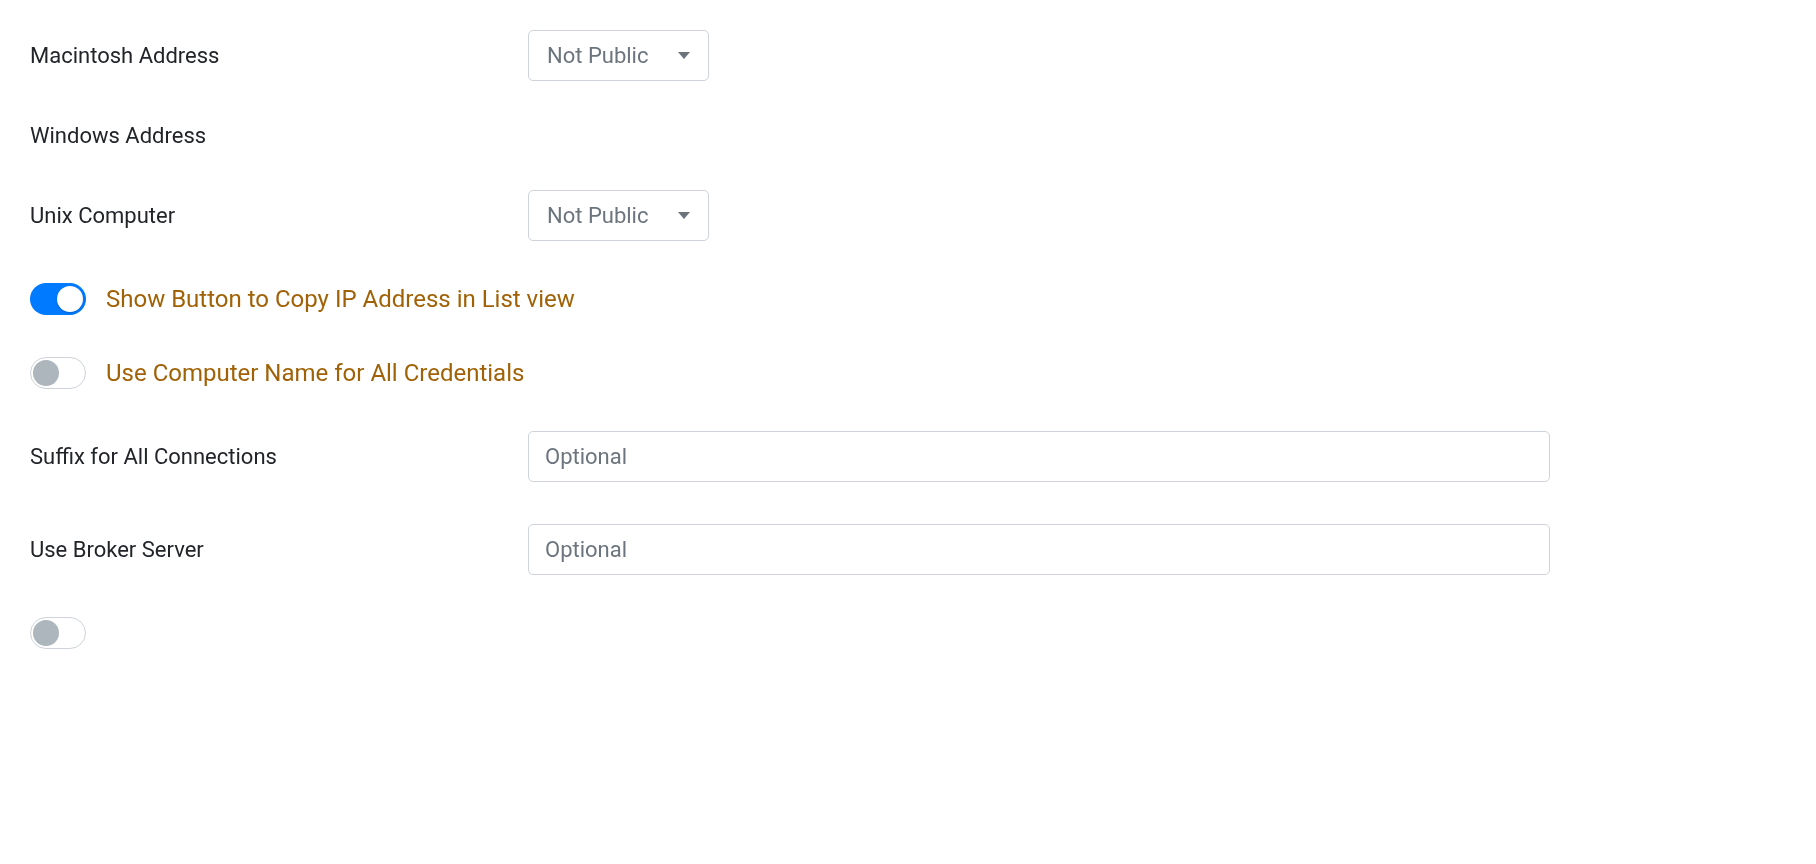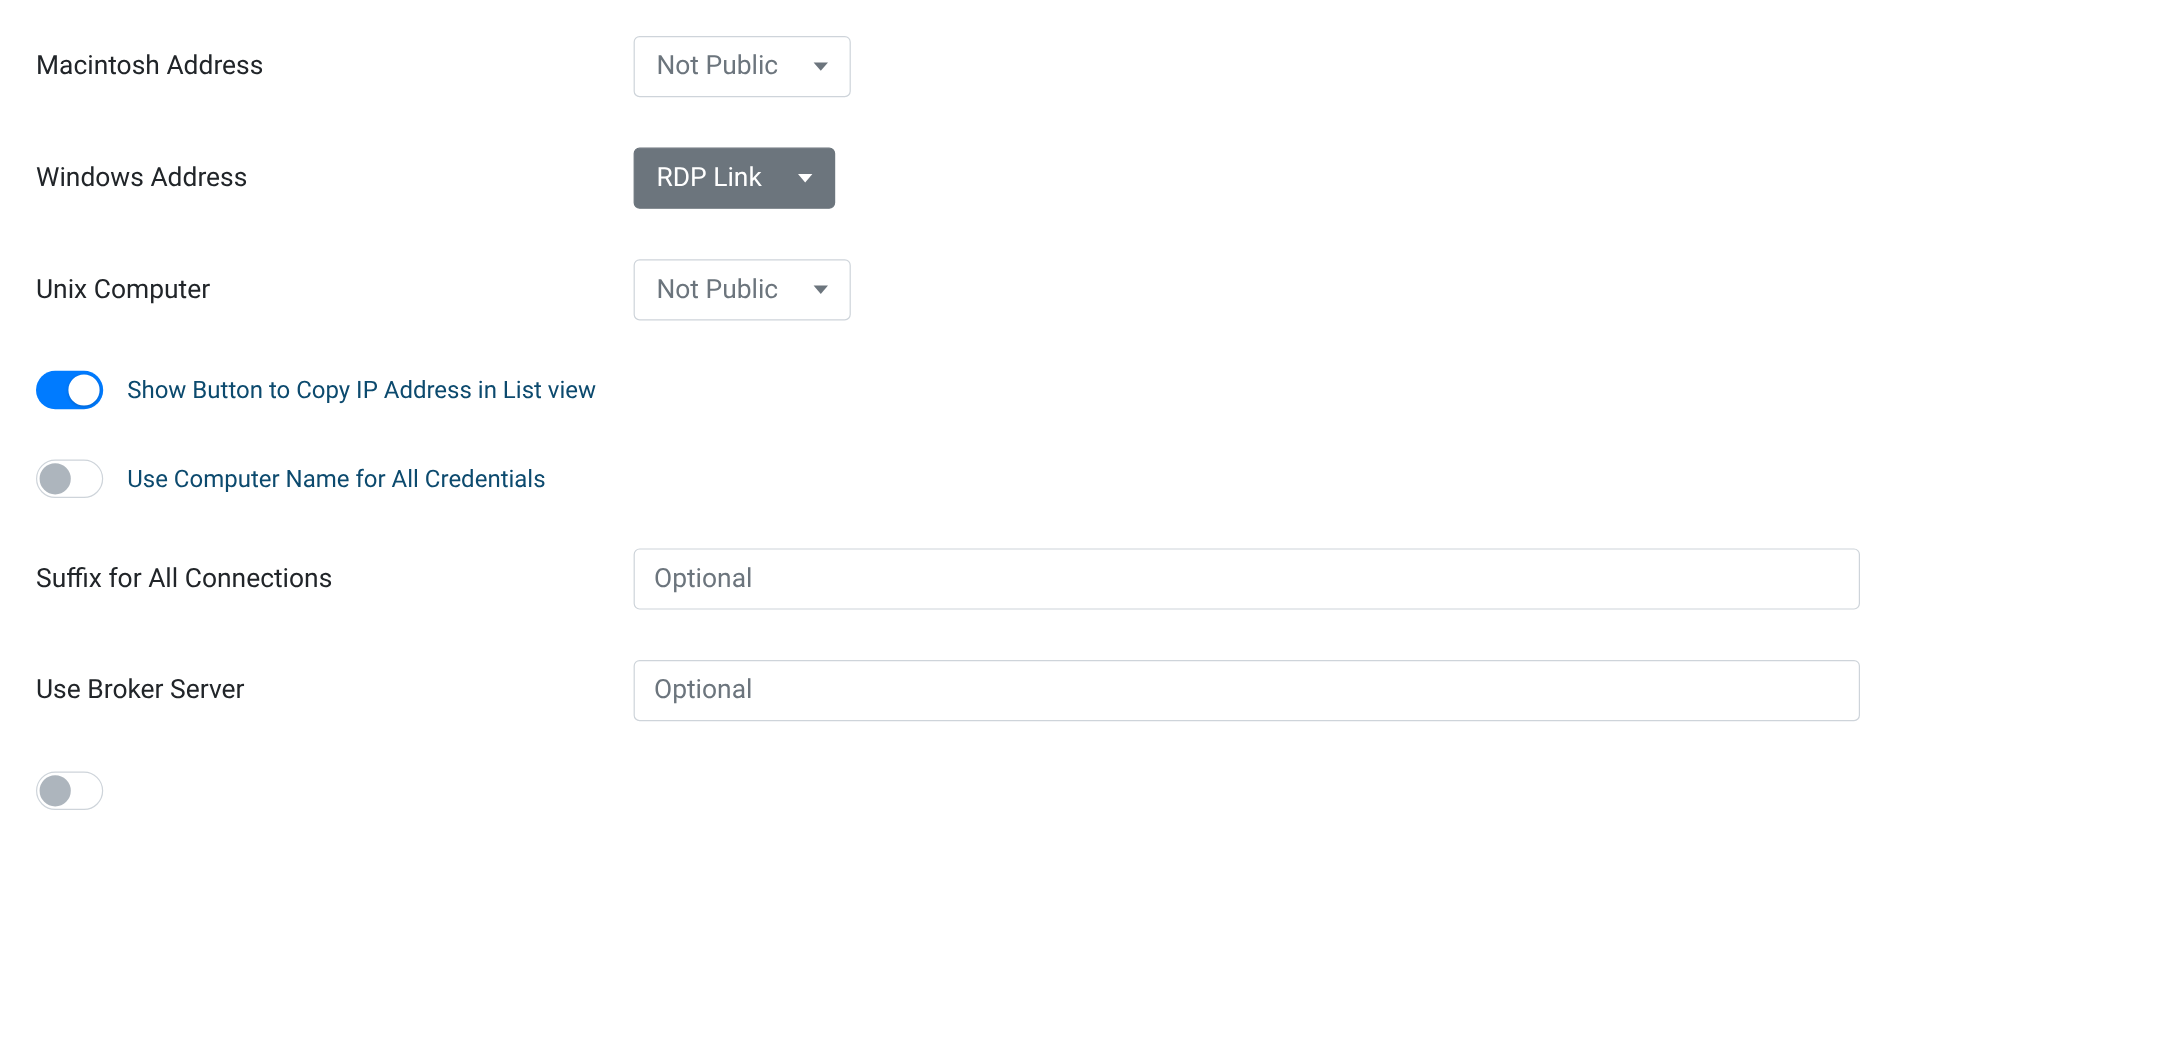--- a/index.html
+++ b/index.html
@@ -89,22 +89,22 @@
     .toggle.on .toggle-knob {
       left: 27px;
       box-shadow: 0 1px 3px rgba(0,0,0,0.2);
     }
     .toggle.off .toggle-knob {
       left: 2px;
       top: 2px;
       background: #adb5bd;
     }
     .toggle-label {
-      color: #0c4a6e;
-      font-size: 20px;
+      color: #a16207;
+      font-size: 24px;
     }
     .text-input {
       flex: 1;
       padding: 12px 16px;
       border: 1px solid #ced4da;
       border-radius: 5px;
       font-size: 22px;
       font-family: inherit;
       color: #495057;
       background: #ffffff;
@@ -121,24 +121,20 @@
   <div class="form-row">
     <div class="form-label">Macintosh Address</div>
     <button class="dropdown-btn">
       <span>Not Public</span>
       <span class="caret"></span>
     </button>
   </div>
 
   <div class="form-row">
     <div class="form-label">Windows Address</div>
-    <button class="dropdown-btn filled">
-      <span>RDP Link</span>
-      <span class="caret"></span>
-    </button>
   </div>
 
   <div class="form-row">
     <div class="form-label">Unix Computer</div>
     <button class="dropdown-btn">
       <span>Not Public</span>
       <span class="caret"></span>
     </button>
   </div>
 

